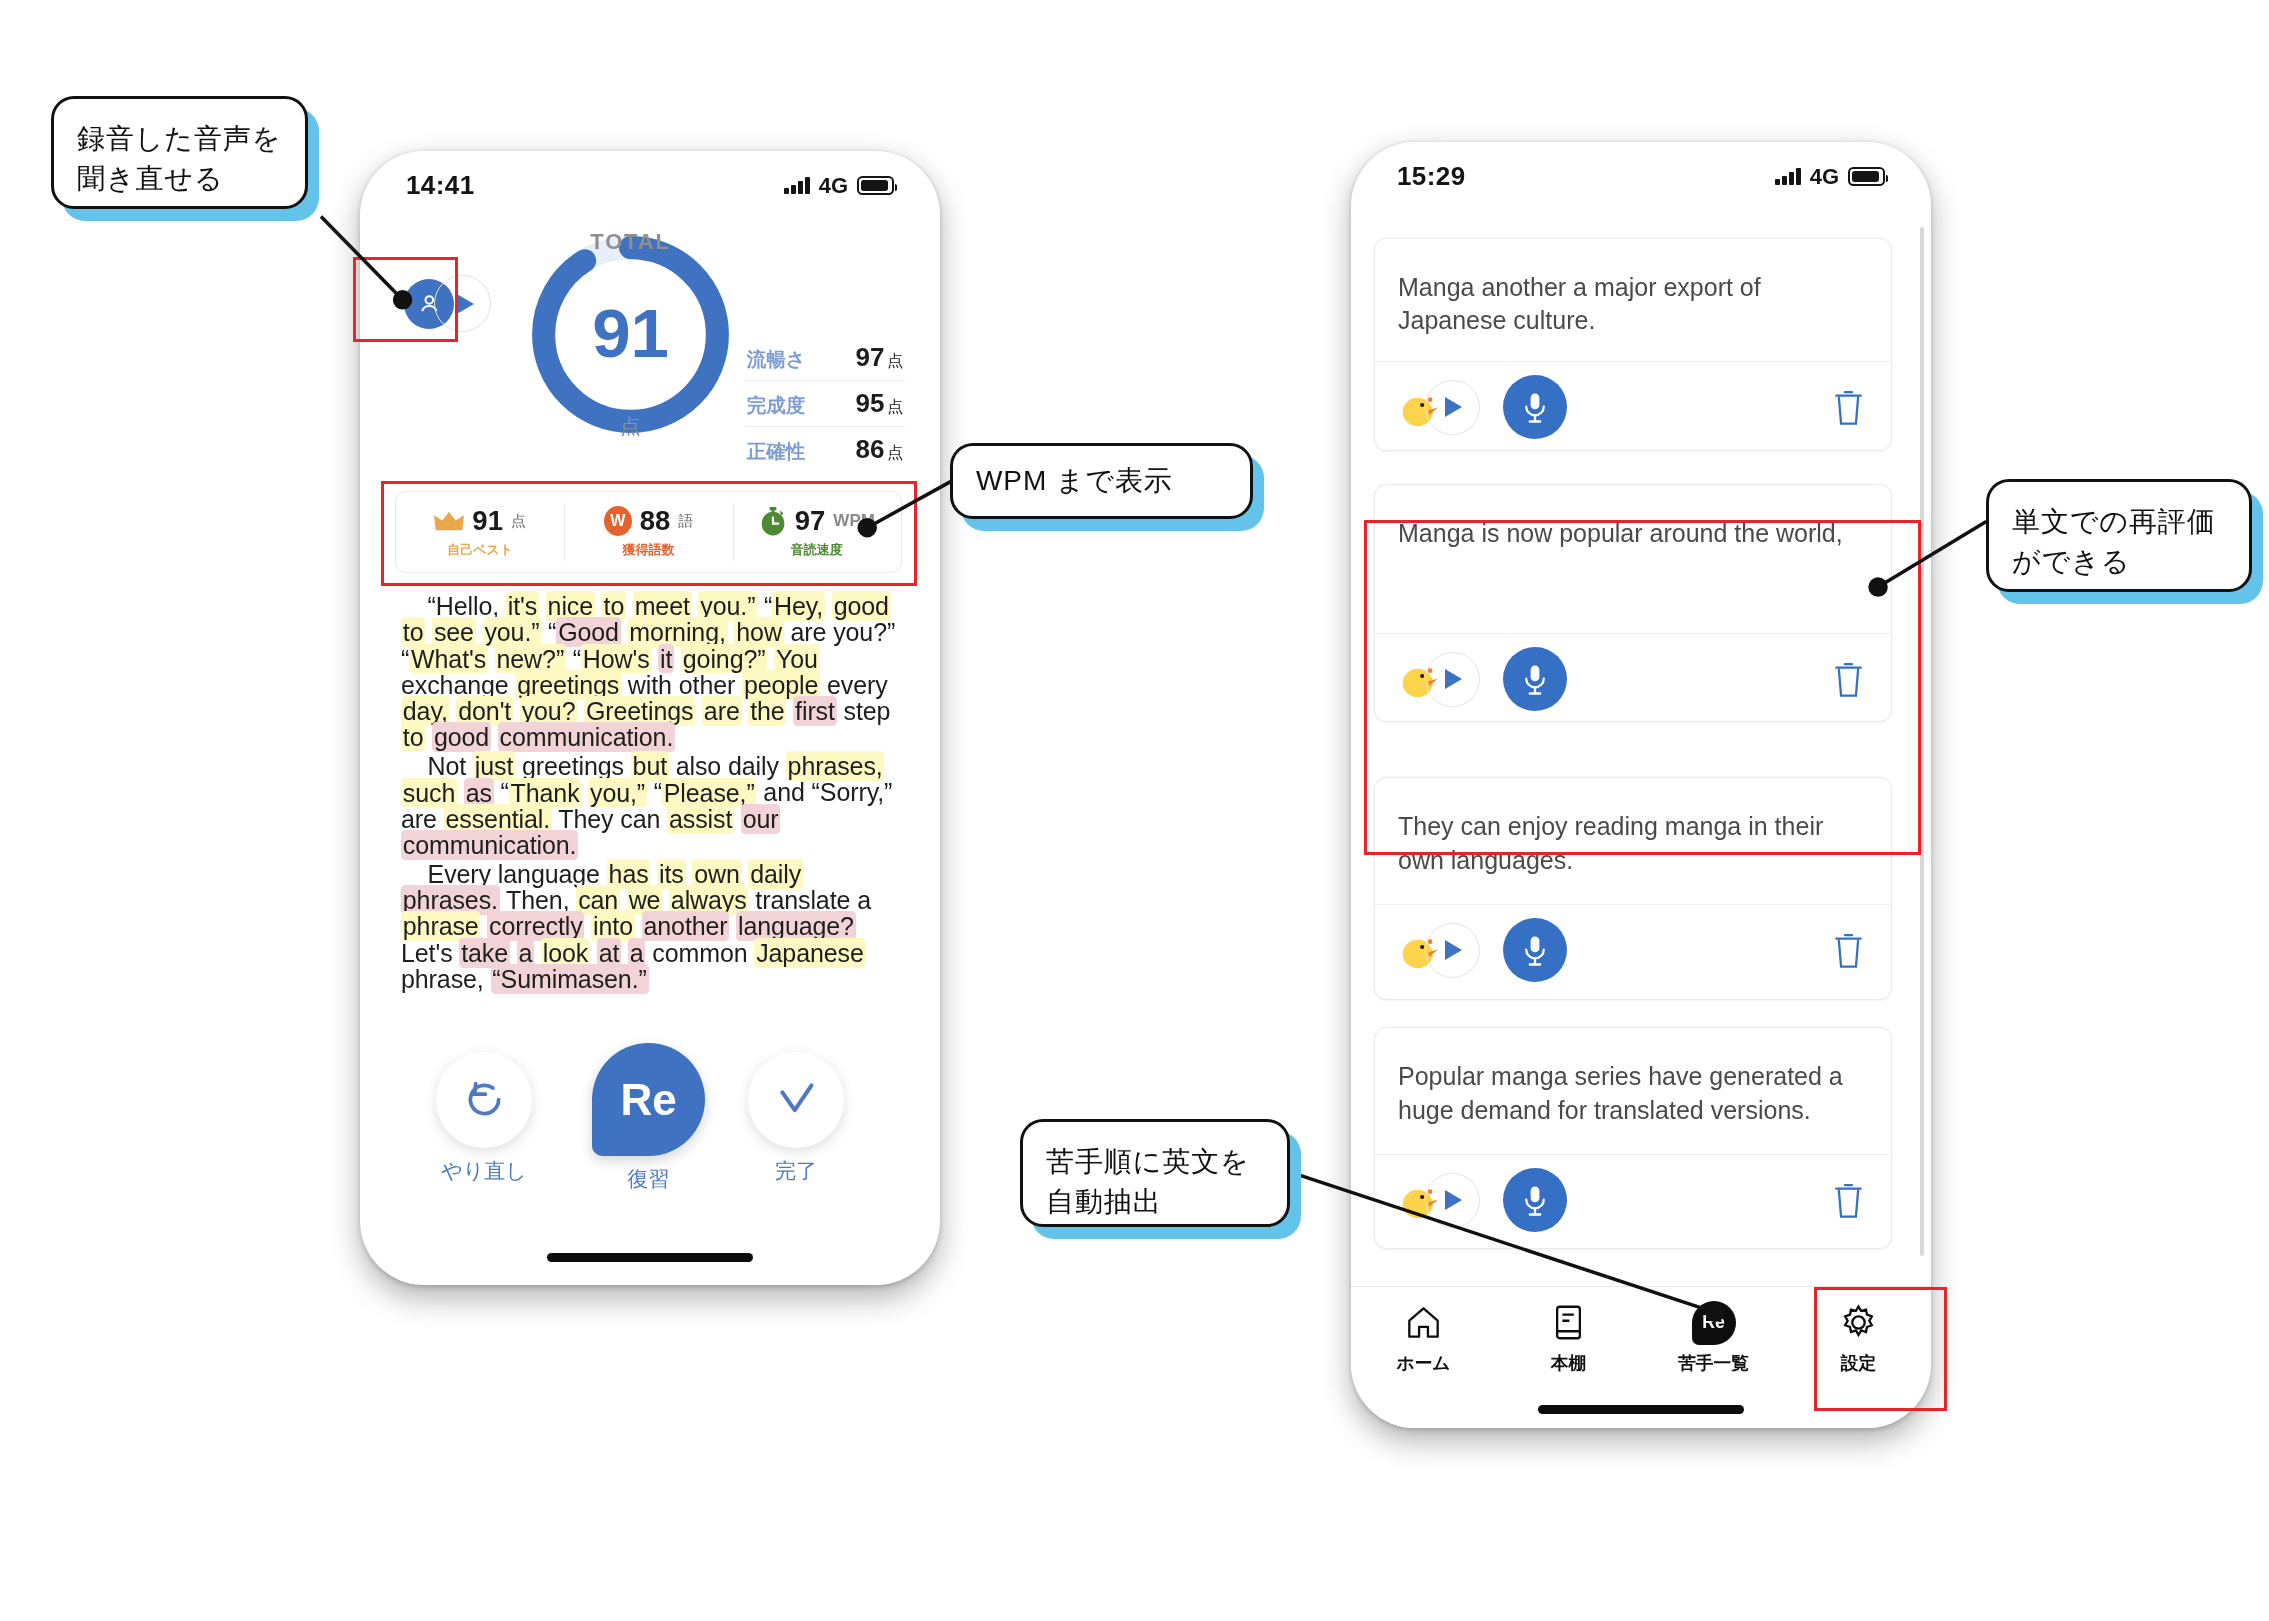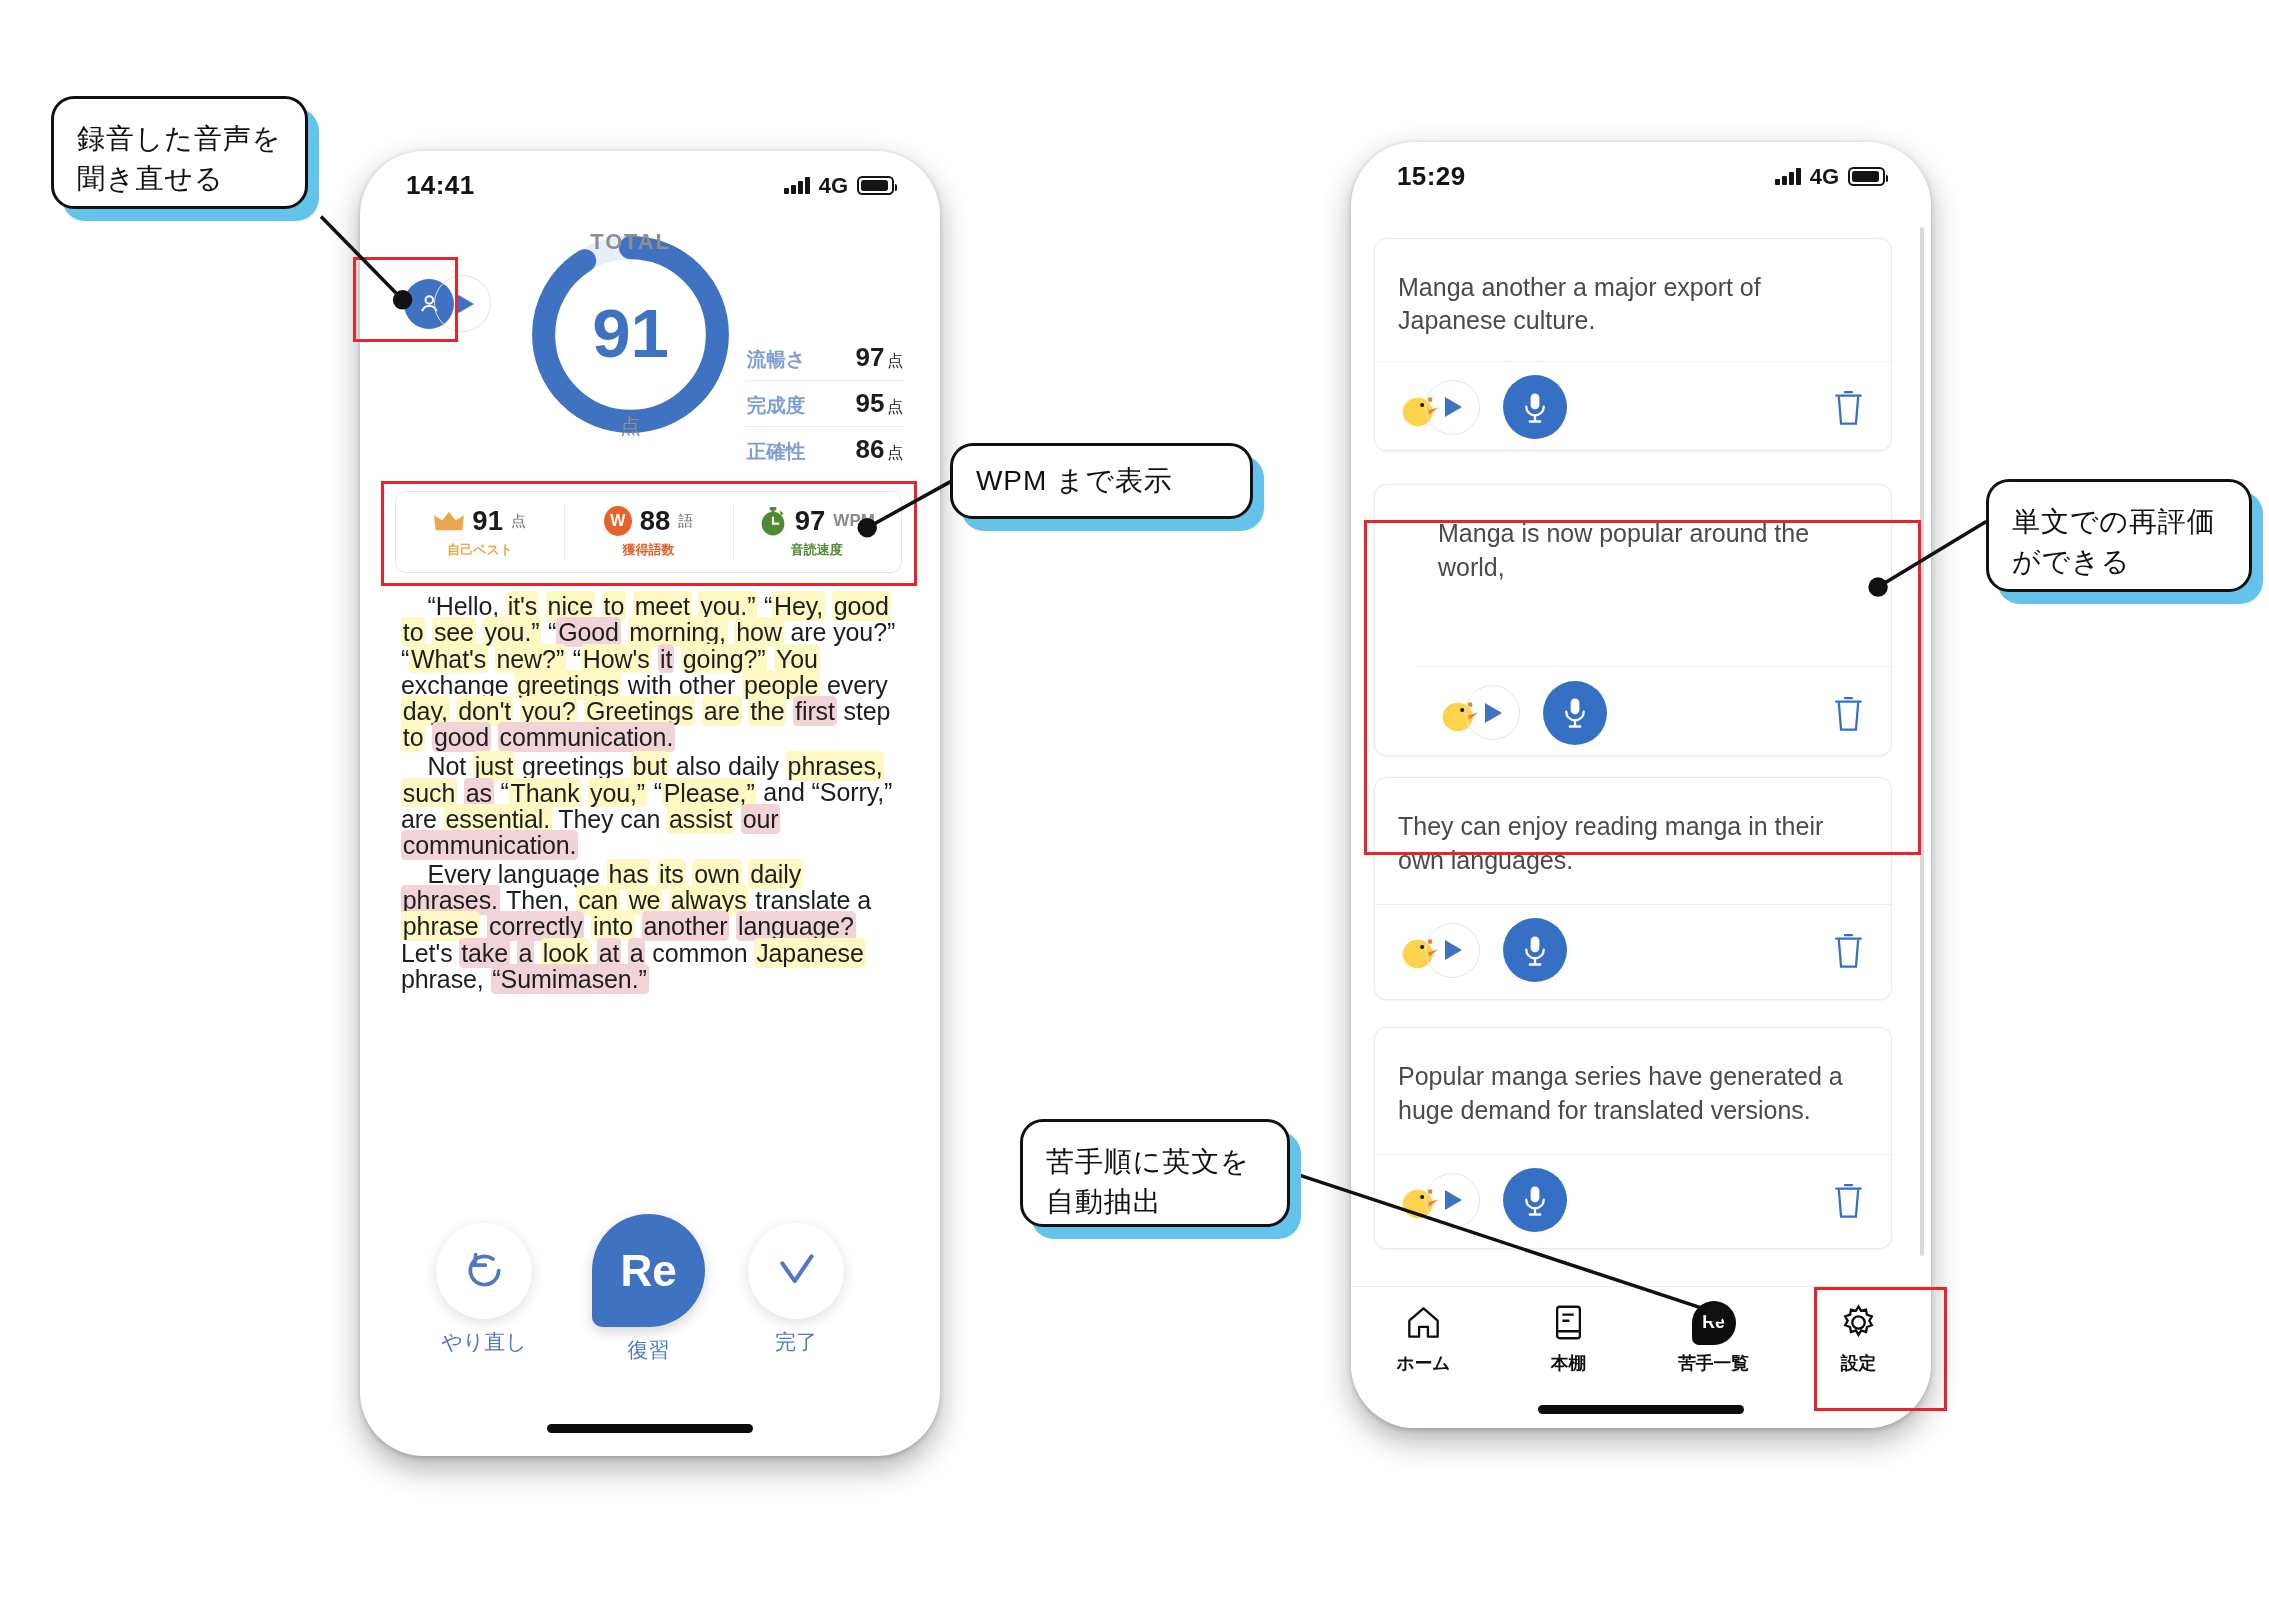--- a/index.html
+++ b/index.html
@@ -12,21 +12,21 @@
   .stage{position:absolute;inset:0;}
 
   
   .phone{
     position:absolute;
     background:#ffffff;
     border-radius:64px;
     box-shadow:0 12.4px 30px rgba(0,0,0,.30), 0 1.8px 5.3px rgba(0,0,0,.18);
     overflow:hidden;
   }
-  #phone1{left:360px;top:151px;width:580px;height:1305px;}
+  #phone1{left:360px;top:151px;width:580px;height:1134px;}
   #phone2{left:1351px;top:142px;width:580px;height:1286px;}
 
   .screen{position:absolute;inset:0;overflow:hidden;}
 
   
   .statusbar{
     position:absolute;left:0;right:0;top:0;height:69px;
     display:flex;align-items:center;justify-content:space-between;
     padding:0 46px;box-sizing:border-box;
   }
@@ -406,21 +406,21 @@
               </svg>
             </div>
             <svg class="trash" viewBox="0 0 40 46" fill="none" stroke="#3570c5" stroke-width="2.6" stroke-linecap="round">
               <path d="M6 10h28"></path>
                 <path d="M16 6h8"></path>
               <path d="M9 12l2.5 30h17L31 12"></path>
             </svg>
           </div>
         </div>
 
-        <div class="sent-card" style="top:264px;height:272px;padding-left:40px;">
+        <div class="sent-card" style="top:264px;height:238px;">
           <div class="sent-text">Manga is now popular around the world,</div>
           <div class="sent-bar" style="margin-top:82px;">
             <div class="chick-play">
               <svg class="chick" viewBox="0 0 48 44">
                 <ellipse cx="22" cy="26" rx="17" ry="16" fill="#fcd34a"></ellipse>
                 <circle cx="27" cy="18" r="2.3" fill="#1b1b1b"></circle>
                 <path d="M34 24 L45 21 L35 29z" fill="#f08030"></path>
                 <circle cx="36" cy="12" r="2.6" fill="#f08030"></circle>
               </svg>
               <div class="chick-ring">

